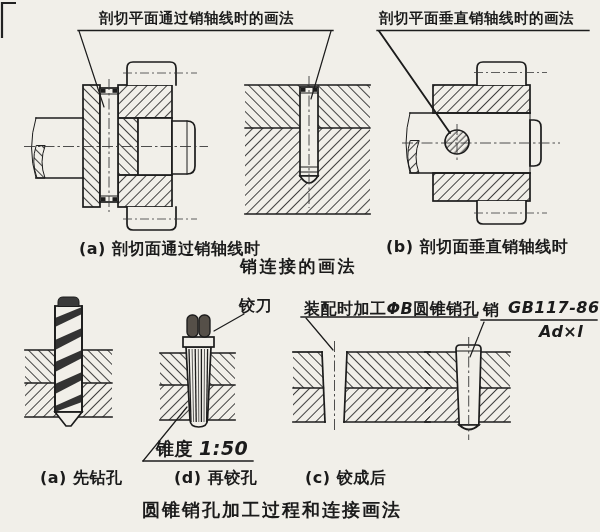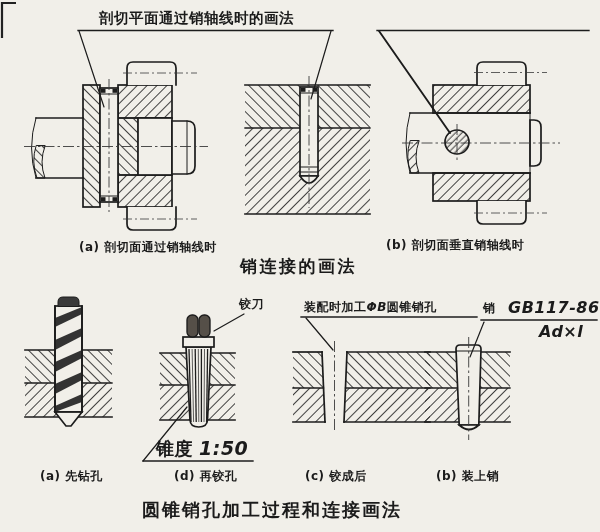--- a/index.html
+++ b/index.html
@@ -14,21 +14,21 @@
   .o{stroke-width:1.7;stroke-linecap:square;}
   .t{stroke-width:1;stroke-linecap:square;}
   .t2{stroke-width:1.35;stroke-linecap:square;}
   .ld{stroke-width:1.2;stroke-linecap:round;}
   .ldh{stroke-width:1.9;stroke-linecap:round;}
   .ul{stroke-width:1.35;stroke-linecap:square;}
   .cl{stroke:#3a3a3a;stroke-width:0.9;stroke-dasharray:11 3 2.5 3;}
   .cl2{stroke:#3a3a3a;stroke-width:0.8;stroke-dasharray:9 3 2 3;}
   .lbl{position:absolute;white-space:nowrap;font-weight:600;letter-spacing:0.5px;}
   .callout{font-size:14.5px;}
-  .caption{font-size:12px;letter-spacing:0.5px;}
+  .caption{font-size:16px;letter-spacing:0.5px;}
   .sect-title{font-size:17px;letter-spacing:2.5px;}
   .big-title{font-size:18px;letter-spacing:2px;font-weight:700;}
   .dim{font-style:italic;font-weight:700;}
   .spec{font-size:16px;font-style:italic;font-weight:700;letter-spacing:0.5px;}
   .taper-val{font-size:19px;font-style:italic;font-weight:700;}
   .taper-pre{font-size:18px;}
 </style>
 </head>
 <body>
 
@@ -193,20 +193,21 @@
     <line x1="306" y1="318" x2="333" y2="350" class="ld"></line>
     <line x1="481" y1="320" x2="597" y2="320" class="ul"></line>
     <line x1="484" y1="322" x2="470" y2="357" class="ld"></line>
     <line x1="143" y1="461" x2="253" y2="461" class="ul"></line>
     <line x1="143" y1="461" x2="187" y2="407" class="ld"></line>
   </g>
 </svg>
 
 <div class="lbl callout" style="left:99px;top:9px;">剖切平面通过销轴线时的画法</div>
 
+<div class="lbl callout" style="left:379px;top:9px;">剖切平面垂直销轴线时的画法</div>
 
 <div class="lbl caption" style="left:79px;top:239px;">(a) 剖切面通过销轴线时</div>
 
 <div class="lbl caption" style="left:386px;top:237px;">(b) 剖切面垂直销轴线时</div>
 
 <div class="lbl sect-title" style="left:240px;top:255px;">销连接的画法</div>
 
 <div class="lbl caption" style="left:239px;top:296px;">铰刀</div>
 
 <div class="lbl caption" style="left:304px;top:299px;">
@@ -218,17 +219,16 @@
 <div class="lbl spec" style="left:519px;top:322px;margin-left:20px;">Ad×l</div>
 
 <div class="lbl" style="left:156px;top:437px;">
   <span class="taper-pre">锥度</span>
   <span class="taper-val">1:50</span>
 </div>
 
 <div class="lbl caption" style="left:40px;top:468px;">(a) 先钻孔</div>
 <div class="lbl caption" style="left:174px;top:468px;">(d) 再铰孔</div>
 <div class="lbl caption" style="left:305px;top:468px;">(c) 铰成后</div>
-<div class="lbl caption" style="left:436px;top:468px;">(b) 装上销</div>
 
 <div class="lbl big-title" style="left:142px;top:498px;">圆锥销孔加工过程和连接画法</div>
 
 </div>
 
 </body></html>

